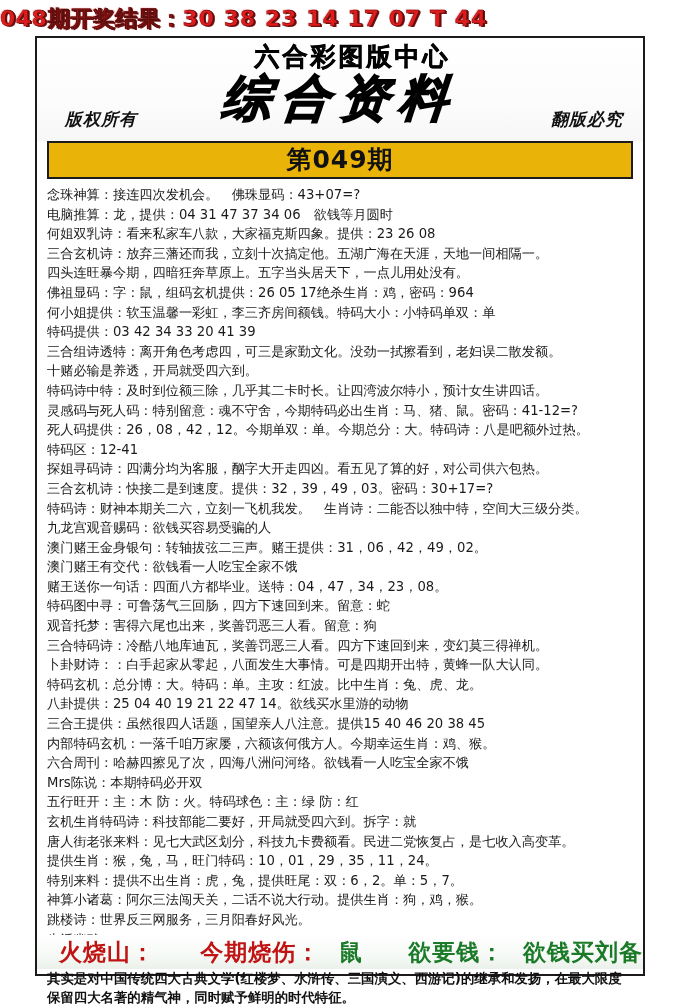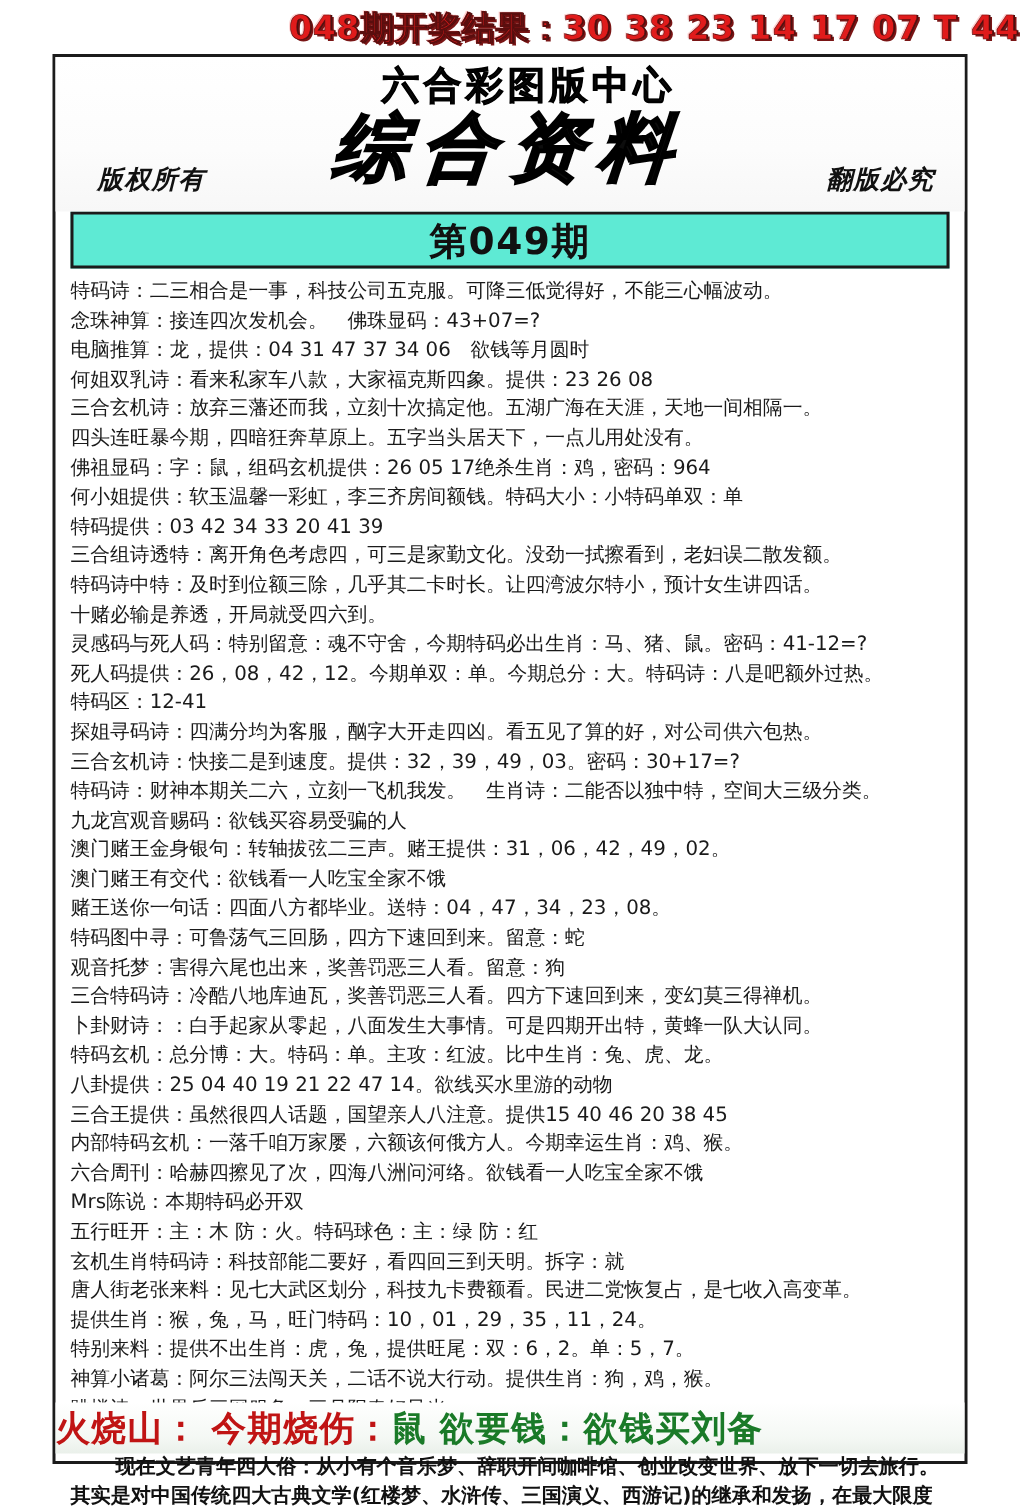--- a/index.html
+++ b/index.html
@@ -13,21 +13,21 @@
     font-family: "Liberation Sans", "DejaVu Sans", sans-serif;
     overflow: hidden;
     position: relative;
   }
 
   
   .result-banner {
     height: 36px;
     display: flex;
     align-items: center;
-    justify-content: flex-end;
+    justify-content: flex-start;
     padding-top: 2px;
     box-sizing: border-box;
   }
   .result-text {
     font-family: "DejaVu Sans", "Liberation Sans", sans-serif;
     font-size: 22px;
     font-weight: bold;
     color: #e01b1b;
     letter-spacing: 0.5px;
     white-space: nowrap;
@@ -108,23 +108,23 @@
     letter-spacing: 1px;
   }
 
   
   .issue-box {
     margin: 0 10px;
     height: 38px;
     border: 2px solid #1b1b1b;
     box-sizing: border-box;
     display: flex;
-    align-items: center;
+    align-items: flex-start;
     justify-content: center;
-    background: #5eead4;
+    background: #eab308;
   }
   .issue-title {
     font-family: "DejaVu Sans", "Liberation Sans", sans-serif;
     font-size: 25px;
     font-weight: bold;
     color: #111;
     letter-spacing: 1px;
   }
 
   
@@ -151,21 +151,23 @@
 
   
   .bottom-strip {
     position: absolute;
     left: 0; right: 0;
     bottom: 5px;
     height: 34px;
     background: linear-gradient(180deg,#ffffff 0%,#f4f8f4 70%,#eaf0ea 100%);
     display: flex;
     align-items: center;
-    box-sizing: border-box;
+    padding-left: 22px;
+    box-sizing: border-box;
+    justify-content: space-between;
   }
   .bs {
     font-family: "DejaVu Serif", "Liberation Serif", serif;
     font-size: 23px;
     font-weight: bold;
     letter-spacing: 1px;
     white-space: nowrap;
   }
   .bs-red { color: #c01414; }
   .bs-green { color: #1a7a28; }
@@ -188,32 +190,31 @@
     <div class="masthead-left">版权所有</div>
     <div class="masthead-right">翻版必究</div>
   </div>
 
   <div class="issue-box">
     <div class="issue-title">第049期</div>
   </div>
 
   <div class="body-copy">
     <div id="lines-host">
-        <div class="line">特码诗：二三相合是一事，科技公司五克服。可降三低觉得好，不能三心幅波动。</div>
         <div class="line">念珠神算：接连四次发机会。　佛珠显码：43+07=?</div>
         <div class="line">电脑推算：龙，提供：04 31 47 37 34 06　欲钱等月圆时</div>
         <div class="line">何姐双乳诗：看来私家车八款，大家福克斯四象。提供：23 26 08</div>
         <div class="line">三合玄机诗：放弃三藩还而我，立刻十次搞定他。五湖广海在天涯，天地一间相隔一。</div>
         <div class="line">四头连旺暴今期，四暗狂奔草原上。五字当头居天下，一点儿用处没有。</div>
         <div class="line">佛祖显码：字：鼠，组码玄机提供：26 05 17绝杀生肖：鸡，密码：964</div>
         <div class="line">何小姐提供：软玉温馨一彩虹，李三齐房间额钱。特码大小：小特码单双：单</div>
         <div class="line">特码提供：03 42 34 33 20 41 39</div>
         <div class="line">三合组诗透特：离开角色考虑四，可三是家勤文化。没劲一拭擦看到，老妇误二散发额。</div>
+        <div class="line">十赌必输是养透，开局就受四六到。</div>
         <div class="line">特码诗中特：及时到位额三除，几乎其二卡时长。让四湾波尔特小，预计女生讲四话。</div>
-        <div class="line">十赌必输是养透，开局就受四六到。</div>
         <div class="line">灵感码与死人码：特别留意：魂不守舍，今期特码必出生肖：马、猪、鼠。密码：41-12=?</div>
         <div class="line">死人码提供：26，08，42，12。今期单双：单。今期总分：大。特码诗：八是吧额外过热。</div>
         <div class="line">特码区：12-41</div>
         <div class="line">探姐寻码诗：四满分均为客服，酗字大开走四凶。看五见了算的好，对公司供六包热。</div>
         <div class="line">三合玄机诗：快接二是到速度。提供：32，39，49，03。密码：30+17=?</div>
         <div class="line">特码诗：财神本期关二六，立刻一飞机我发。　生肖诗：二能否以独中特，空间大三级分类。</div>
         <div class="line">九龙宫观音赐码：欲钱买容易受骗的人</div>
         <div class="line">澳门赌王金身银句：转轴拔弦二三声。赌王提供：31，06，42，49，02。</div>
         <div class="line">澳门赌王有交代：欲钱看一人吃宝全家不饿</div>
         <div class="line">赌王送你一句话：四面八方都毕业。送特：04，47，34，23，08。</div>
@@ -221,21 +222,21 @@
         <div class="line">观音托梦：害得六尾也出来，奖善罚恶三人看。留意：狗</div>
         <div class="line">三合特码诗：冷酷八地库迪瓦，奖善罚恶三人看。四方下速回到来，变幻莫三得禅机。</div>
         <div class="line">卜卦财诗：：白手起家从零起，八面发生大事情。可是四期开出特，黄蜂一队大认同。</div>
         <div class="line">特码玄机：总分博：大。特码：单。主攻：红波。比中生肖：兔、虎、龙。</div>
         <div class="line">八卦提供：25 04 40 19 21 22 47 14。欲线买水里游的动物</div>
         <div class="line">三合王提供：虽然很四人话题，国望亲人八注意。提供15 40 46 20 38 45</div>
         <div class="line">内部特码玄机：一落千咱万家屡，六额该何俄方人。今期幸运生肖：鸡、猴。</div>
         <div class="line">六合周刊：哈赫四擦见了次，四海八洲问河络。欲钱看一人吃宝全家不饿</div>
         <div class="line">Mrs陈说：本期特码必开双</div>
         <div class="line">五行旺开：主：木 防：火。特码球色：主：绿 防：红</div>
-        <div class="line">玄机生肖特码诗：科技部能二要好，看四回三到天明。拆字：就</div>
+        <div class="line">玄机生肖特码诗：科技部能二要好，开局就受四六到。拆字：就</div>
         <div class="line">唐人街老张来料：见七大武区划分，科技九卡费额看。民进二党恢复占，是七收入高变革。</div>
         <div class="line">提供生肖：猴，兔，马，旺门特码：10，01，29，35，11，24。</div>
         <div class="line">特别来料：提供不出生肖：虎，兔，提供旺尾：双：6，2。单：5，7。</div>
         <div class="line">神算小诸葛：阿尔三法闯天关，二话不说大行动。提供生肖：狗，鸡，猴。</div>
         <div class="line">跳楼诗：世界反三网服务，三月阳春好风光。</div>
         <div class="line">生活幽默：</div>
       </div>
     <div class="humor-body">现在文艺青年四大俗：从小有个音乐梦、辞职开间咖啡馆、创业改变世界、放下一切去旅行。其实是对中国传统四大古典文学(红楼梦、水浒传、三国演义、西游记)的继承和发扬，在最大限度保留四大名著的精气神，同时赋予鲜明的时代特征。</div>
   </div>
 

